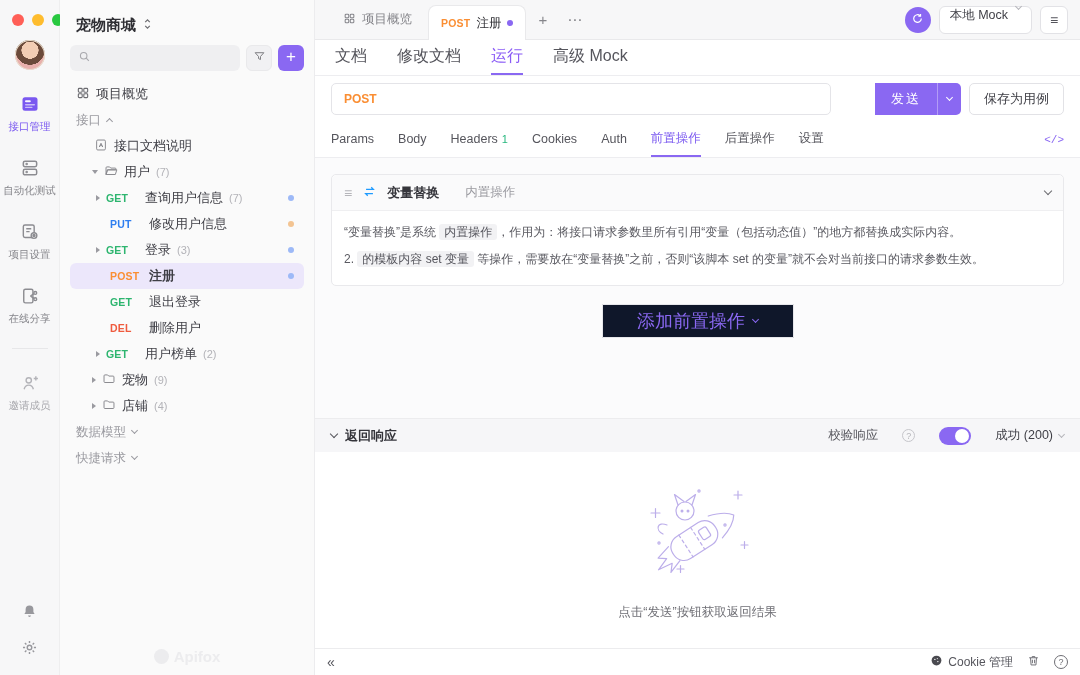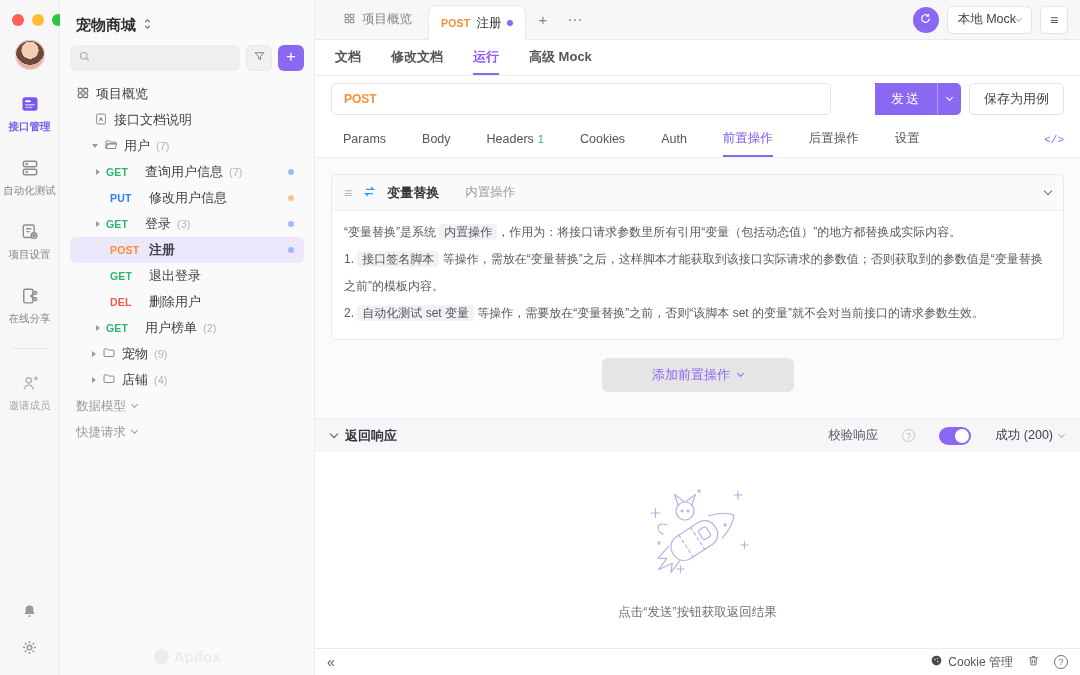--- a/index.html
+++ b/index.html
@@ -7,21 +7,21 @@
   body { font-family:"Liberation Sans","DejaVu Sans",sans-serif; font-size:13px; color:#3a3a40; background:#fff; }
   .app { display:flex; width:1080px; height:675px; }
 
   
   .rail { width:60px; background:#f7f7f8; border-right:1px solid #eeeeef; display:flex; flex-direction:column; align-items:center; flex-shrink:0; }
   .traffic { display:flex; gap:8px; align-self:flex-start; padding:14px 0 0 12px; }
   .tl { width:12px; height:12px; border-radius:50%; }
   .tl.red{background:#ff5f57}.tl.yellow{background:#febc2e}.tl.green{background:#28c840}
   .avatar { width:30px; height:30px; border-radius:50%; margin-top:14px; background:radial-gradient(circle at 50% 34%, #f2cdb4 0 34%, #6b4a3a 35% 58%, #e8b0ac 59%); box-shadow:0 0 0 1px #eadfce inset; }
   .rail-item { display:flex; flex-direction:column; align-items:center; gap:4px; margin-top:24px; font-size:10.5px; color:#86868b; cursor:pointer; }
-  .rail-item.active { color:#7a58f0; font-weight:bold; }
+  .rail-item.active { color:#7a58f0; font-weight:normal; }
   .rail-divider { width:36px; height:1px; background:#e7e7e9; margin-top:22px; }
   .rail-bottom { margin-top:auto; display:flex; flex-direction:column; align-items:center; gap:16px; padding-bottom:16px; }
 
   
   .sidebar { width:255px; background:#fafafa; border-right:1px solid #ececee; display:flex; flex-direction:column; padding-top:12px; flex-shrink:0; }
   .proj-row { display:flex; align-items:center; gap:6px; padding:4px 16px 10px; }
   .proj-name { font-size:15px; font-weight:bold; color:#2f2f34; }
   .search-row { display:flex; align-items:center; gap:6px; padding:0 10px 10px; }
   .search-box { flex:1; height:26px; background:#efeff1; border-radius:6px; display:flex; align-items:center; padding:0 8px; gap:6px; }
   .icon-btn-gray { width:26px; height:26px; background:#f1f1f3; border:1px solid #e9e9eb; border-radius:6px; display:flex; align-items:center; justify-content:center; cursor:pointer; }
@@ -46,51 +46,51 @@
   .main { flex:1; display:flex; flex-direction:column; background:#fff; min-width:0; }
 
   .tabstrip { height:40px; background:#f7f7f8; border-bottom:1px solid #e9e9eb; display:flex; align-items:center; padding:0 12px 0 16px; gap:4px; flex-shrink:0; }
   .wtab { display:flex; align-items:center; gap:6px; color:#85858a; font-size:12.5px; padding:0 12px; cursor:pointer; }
   .wtab.active { background:#fff; color:#2f2f34; height:35px; align-self:flex-end; border:1px solid #e9e9eb; border-bottom:none; border-radius:8px 8px 0 0; margin-bottom:-1px; position:relative; z-index:2; }
   .wtab .mtd{width:auto}
   .tab-dot { width:6px; height:6px; border-radius:50%; background:#8a68f2; }
   .strip-ico { color:#85858a; font-size:15px; padding:0 8px; cursor:pointer; }
   .strip-right { margin-left:auto; display:flex; align-items:center; gap:8px; }
   .sync-btn { width:26px; height:26px; border-radius:50%; background:#8a68f2; display:flex; align-items:center; justify-content:center; cursor:pointer; }
-  .env-select { height:28px; border:1px solid #e2e2e6; border-radius:6px; background:#fff; display:flex; align-items:center; padding:0 10px; font-size:12.5px; color:#3f3f46; cursor:pointer; }
+  .env-select { height:28px; border:1px solid #e2e2e6; border-radius:6px; background:#fff; display:flex; gap:8px; padding:0 10px; font-size:12.5px; color:#3f3f46; cursor:pointer; }
   .menu-btn { width:28px; height:28px; border:1px solid #e2e2e6; border-radius:6px; background:#fff; display:flex; align-items:center; justify-content:center; color:#55555c; font-size:14px; cursor:pointer; }
 
   .doc-tabs { height:36px; display:flex; gap:30px; padding:0 20px; border-bottom:1px solid #ededf0; flex-shrink:0; }
-  .doc-tab { display:flex; align-items:center; color:#55555c; font-size:13px; border-bottom:2px solid transparent; cursor:pointer;font-weight:bold; }
+  .doc-tab { display:flex; align-items:center; color:#55555c; font-size:16px; border-bottom:2px solid transparent; cursor:pointer; }
   .doc-tab.active { color:#8b5cf6; border-bottom-color:#8a68f2; }
 
   .url-row { height:46px; display:flex; align-items:center; gap:8px; padding:0 16px; flex-shrink:0; }
   .url-box { flex:1; height:32px; border:1px solid #e4e4e8; border-radius:5px; display:flex; align-items:center; gap:14px; padding:0 12px; background:#fff; }
   .url-method { font-size:12px; font-weight:bold; color:#fa8e33; }
   .url-text { font-size:12.5px; color:#3b3b40; }
   .send-btn { display:flex; height:32px; border-radius:5px; overflow:hidden; cursor:pointer; }
   .send-main { background:#8a68f2; color:#fff; font-size:13px; display:flex; align-items:center; padding:0 16px; letter-spacing:2px;margin-left:36px; }
   .send-arrow { background:#8a68f2; border-left:1px solid rgba(255,255,255,.35); width:24px; display:flex; align-items:center; justify-content:center; color:#fff; }
   .save-btn { height:32px; border:1px solid #e2e2e6; border-radius:5px; background:#fff; display:flex; align-items:center; padding:0 14px; font-size:13px; color:#3f3f46; cursor:pointer; }
 
   .req-tabs { height:36px; display:flex; align-items:center; gap:24px; padding:0 16px; border-bottom:1px solid #ededf0; font-size:12.5px; color:#55555c; flex-shrink:0; }
-  .req-tab { height:100%; display:flex; align-items:center; gap:4px; border-bottom:2px solid transparent; cursor:pointer;margin-left:12px; }
+  .req-tab { height:100%; display:flex; align-items:center; gap:4px; border-bottom:2px solid transparent; cursor:pointer; }
   .req-tab.active { color:#7a58f0; border-bottom-color:#8a68f2; }
   .badge-num { color:#27b77e; font-size:11px; }
   .code-ico { margin-left:auto; color:#8a68f2; font-family:"Liberation Mono","DejaVu Sans Mono",monospace; font-size:11px; cursor:pointer; }
 
   .pre-area { height:260px; background:#fbfbfc; padding:16px 16px 0; flex-shrink:0; }
   .panel { background:#fff; border:1px solid #e9e9ec; border-radius:5px; }
   .panel-head { height:36px; display:flex; align-items:center; gap:10px; padding:0 12px; background:#fafafb; border-bottom:1px solid #efeff1; border-radius:5px 5px 0 0; }
   .drag-handle { color:#b5b5ba; font-size:14px; cursor:grab; }
   .panel-title { font-size:13px; font-weight:bold; color:#35353b; }
   .panel-tag { font-size:12.5px; color:#9a9aa0; margin-left:16px; }
   .panel-body { padding:8px 12px 12px; font-size:12px; color:#5a5a61; line-height:27px; }
   .codespan { background:#f2f2f4; border-radius:3px; padding:1px 5px; color:#55555c; }
-  .add-pre-btn { width:192px; height:34px; margin:18px auto 0; border:1px solid #e6e6ea; border-radius:6px; background:#e5e5e5; display:flex; align-items:center; justify-content:center; gap:8px; color:#8a68f2; font-size:13px; cursor:pointer; }
+  .add-pre-btn { width:192px; height:34px; margin:18px auto 0; border:1px solid #e6e6ea; border-radius:1px; background:#0f172a; display:flex; align-items:center; justify-content:center; gap:8px; color:#8a68f2; font-size:18px; cursor:pointer; }
 
   .resp-head { height:34px; background:#f6f6f8; border-top:1px solid #ececee; display:flex; align-items:center; gap:8px; padding:8px 16px; flex-shrink:0; }
   .resp-title { font-size:13px; font-weight:bold; color:#35353b; }
   .resp-right { margin-left:auto; display:flex; align-items:center; gap:24px; font-size:12.5px; color:#55555c; }
   .qmark { width:13px; height:13px; border:1px solid #c6c6cb; border-radius:50%; color:#b5b5ba; font-size:9px; display:flex; align-items:center; justify-content:center; }
   .toggle { width:32px; height:18px; border-radius:9px; background:#8a68f2; position:relative; cursor:pointer; }
   .toggle .knob { position:absolute; right:2px; top:2px; width:14px; height:14px; border-radius:50%; background:#fff; }
   .status-sel { display:flex; align-items:center; gap:6px; color:#3f3f46; cursor:pointer; }
 
   .empty { flex:1; display:flex; flex-direction:column; align-items:center; justify-content:center; background:#fff; }
@@ -232,20 +232,24 @@
           <svg width="14" height="14" viewBox="0 0 24 24" fill="none" stroke="#6b6b70" stroke-width="1.9">
               <rect x="4" y="4" width="6.6" height="6.6" rx="1.6"></rect>
               <rect x="13.4" y="4" width="6.6" height="6.6" rx="1.6"></rect>
               <rect x="4" y="13.4" width="6.6" height="6.6" rx="1.6"></rect>
               <rect x="13.4" y="13.4" width="6.6" height="6.6" rx="1.6"></rect>
             </svg>
         </span>
         <span>项目概览</span>
       </div>
 
+      <div class="sec">
+        <span>接口</span>
+        <span class="chv up sm"></span>
+      </div>
 
 
       <div class="trow">
         <span class="ind2"><svg width="14" height="14" viewBox="0 0 24 24" fill="none" stroke="#8a8a8f" stroke-width="1.7">
               <rect x="4.5" y="3.5" width="15" height="17" rx="2"></rect>
               <path d="M9 15.5l3-6.5 3 6.5M10.2 13.2h3.6"></path>
             </svg></span>
         <span>接口文档说明</span>
       </div>
 
@@ -456,24 +460,21 @@
           </span>
           <span class="panel-title">变量替换</span>
           <span class="panel-tag">内置操作</span>
           <span class="chv" style="margin-left:auto;color:#6b6b70"></span>
         </div>
         <div class="panel-body">
           <div>
             <span>“变量替换”是系统 </span><span class="codespan">内置操作</span><span>，作用为：将接口请求参数里所有引用“变量（包括动态值）”的地方都替换成实际内容。</span>
           </div>
           <div>
-            <span>1. </span><span class="codespan">接口签名脚本</span><span> 等操作，需放在“变量替换”之后，这样脚本才能获取到该接口实际请求的参数值；否则获取到的参数值是“变量替换之前”的模板内容。</span>
-          </div>
-          <div>
-            <span>2. </span><span class="codespan">自动化测试 set 变量</span><span> 等操作，需要放在“变量替换”之前，否则“该脚本 set 的变量”就不会对当前接口的请求参数生效。</span>
+            <span>2. </span><span class="codespan">的模板内容 set 变量</span><span> 等操作，需要放在“变量替换”之前，否则“该脚本 set 的变量”就不会对当前接口的请求参数生效。</span>
           </div>
         </div>
       </div>
       <div class="add-pre-btn">
         <span>添加前置操作</span>
         <span class="chv sm"></span>
       </div>
     </div>
 
     <div class="resp-head">

